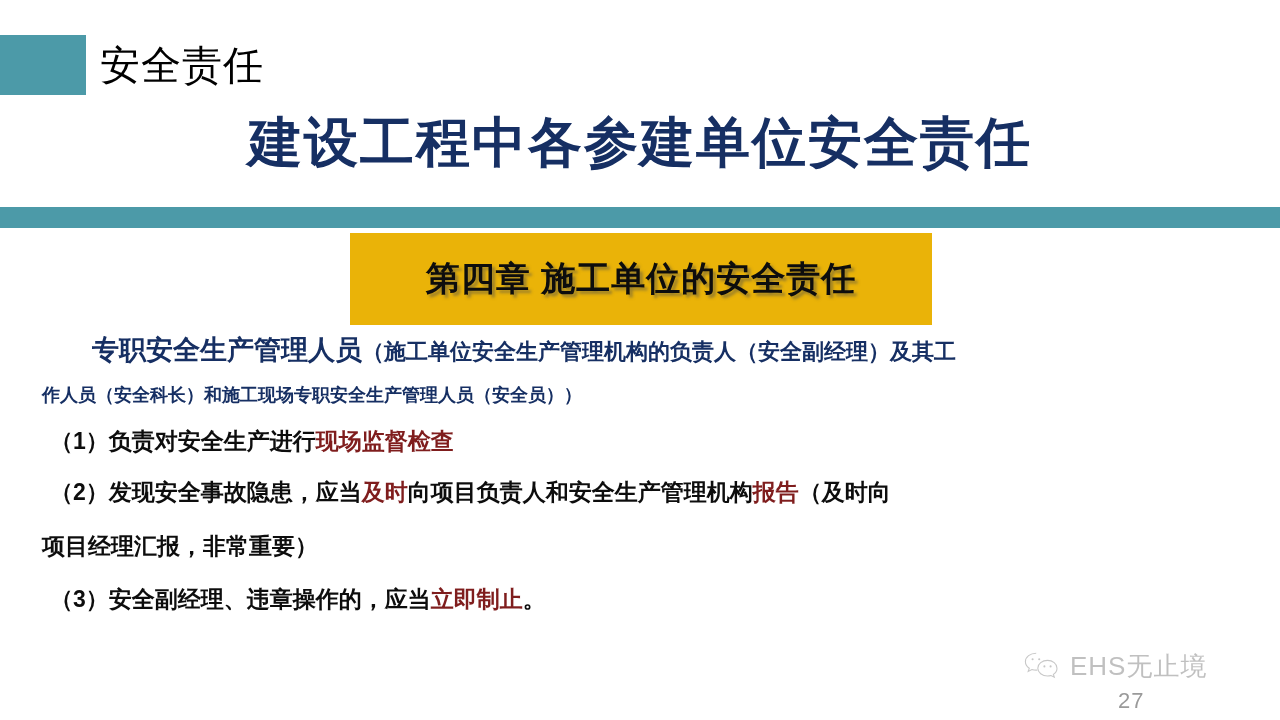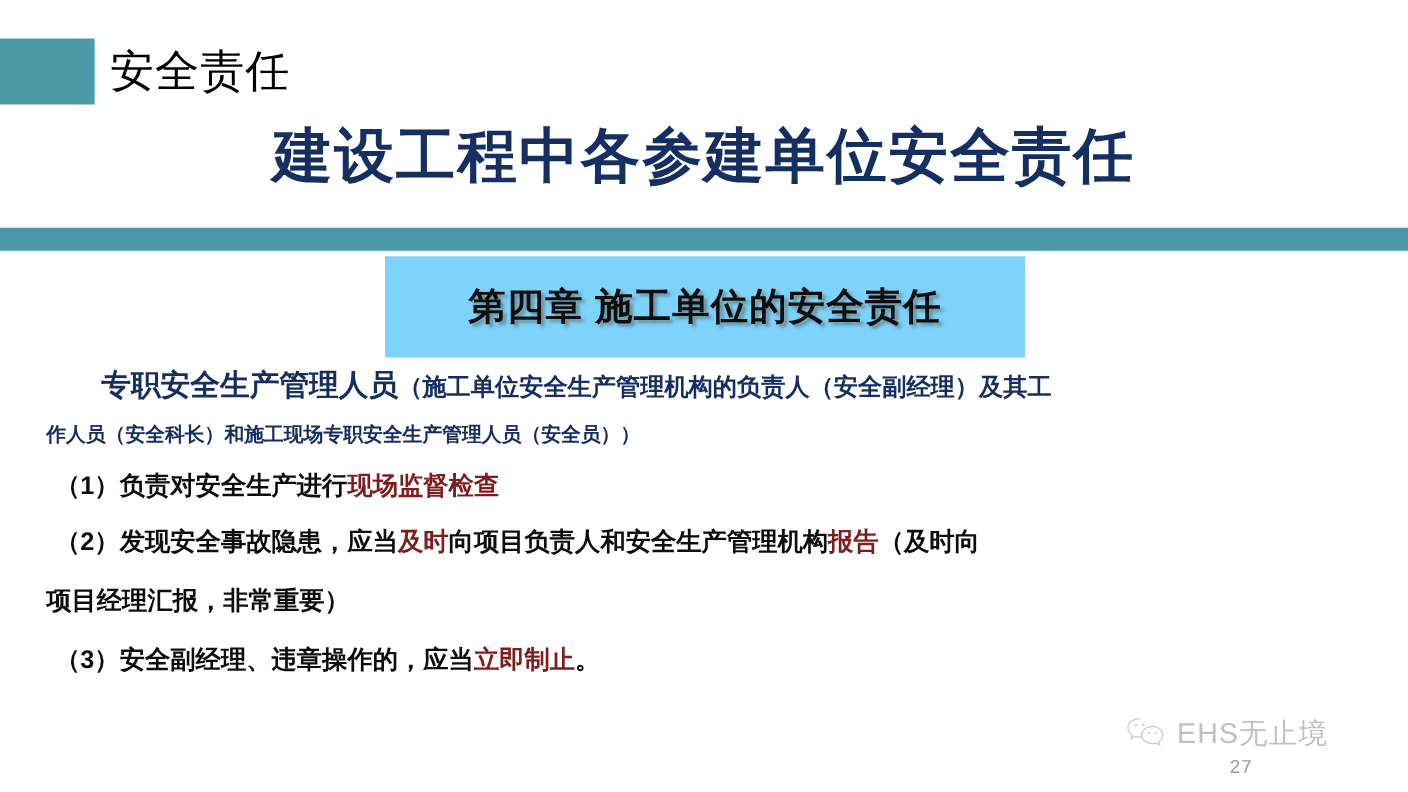--- a/index.html
+++ b/index.html
@@ -60,21 +60,21 @@
     background: #4c9aa8;
   }
 
   
   .chapter-banner {
     position: absolute;
     left: 350px;
     top: 233px;
     width: 582px;
     height: 92px;
-    background: #7dd3fc;
+    background: #eab308;
     display: flex;
     align-items: center;
     justify-content: center;
   }
   .chapter-banner-text {
     font-size: 34px;
     font-weight: bold;
     color: #0d0d0d;
     letter-spacing: 1px;
     text-shadow: 3px 3px 3px rgba(90, 85, 70, 0.55);
@@ -137,21 +137,21 @@
     font-size: 26px;
     line-height: 30px;
     color: #8d8d8d;
     letter-spacing: 1px;
     white-space: nowrap;
   }
   .page-number {
     position: absolute;
     left: 1118px;
     top: 688px;
-    font-size: 17px;
+    font-size: 22px;
     color: #9a9a9a;
     letter-spacing: 1px;
   }
 </style>
 </head>
 <body>
 
 <div class="slide">
 
   <div class="header-block"></div>

